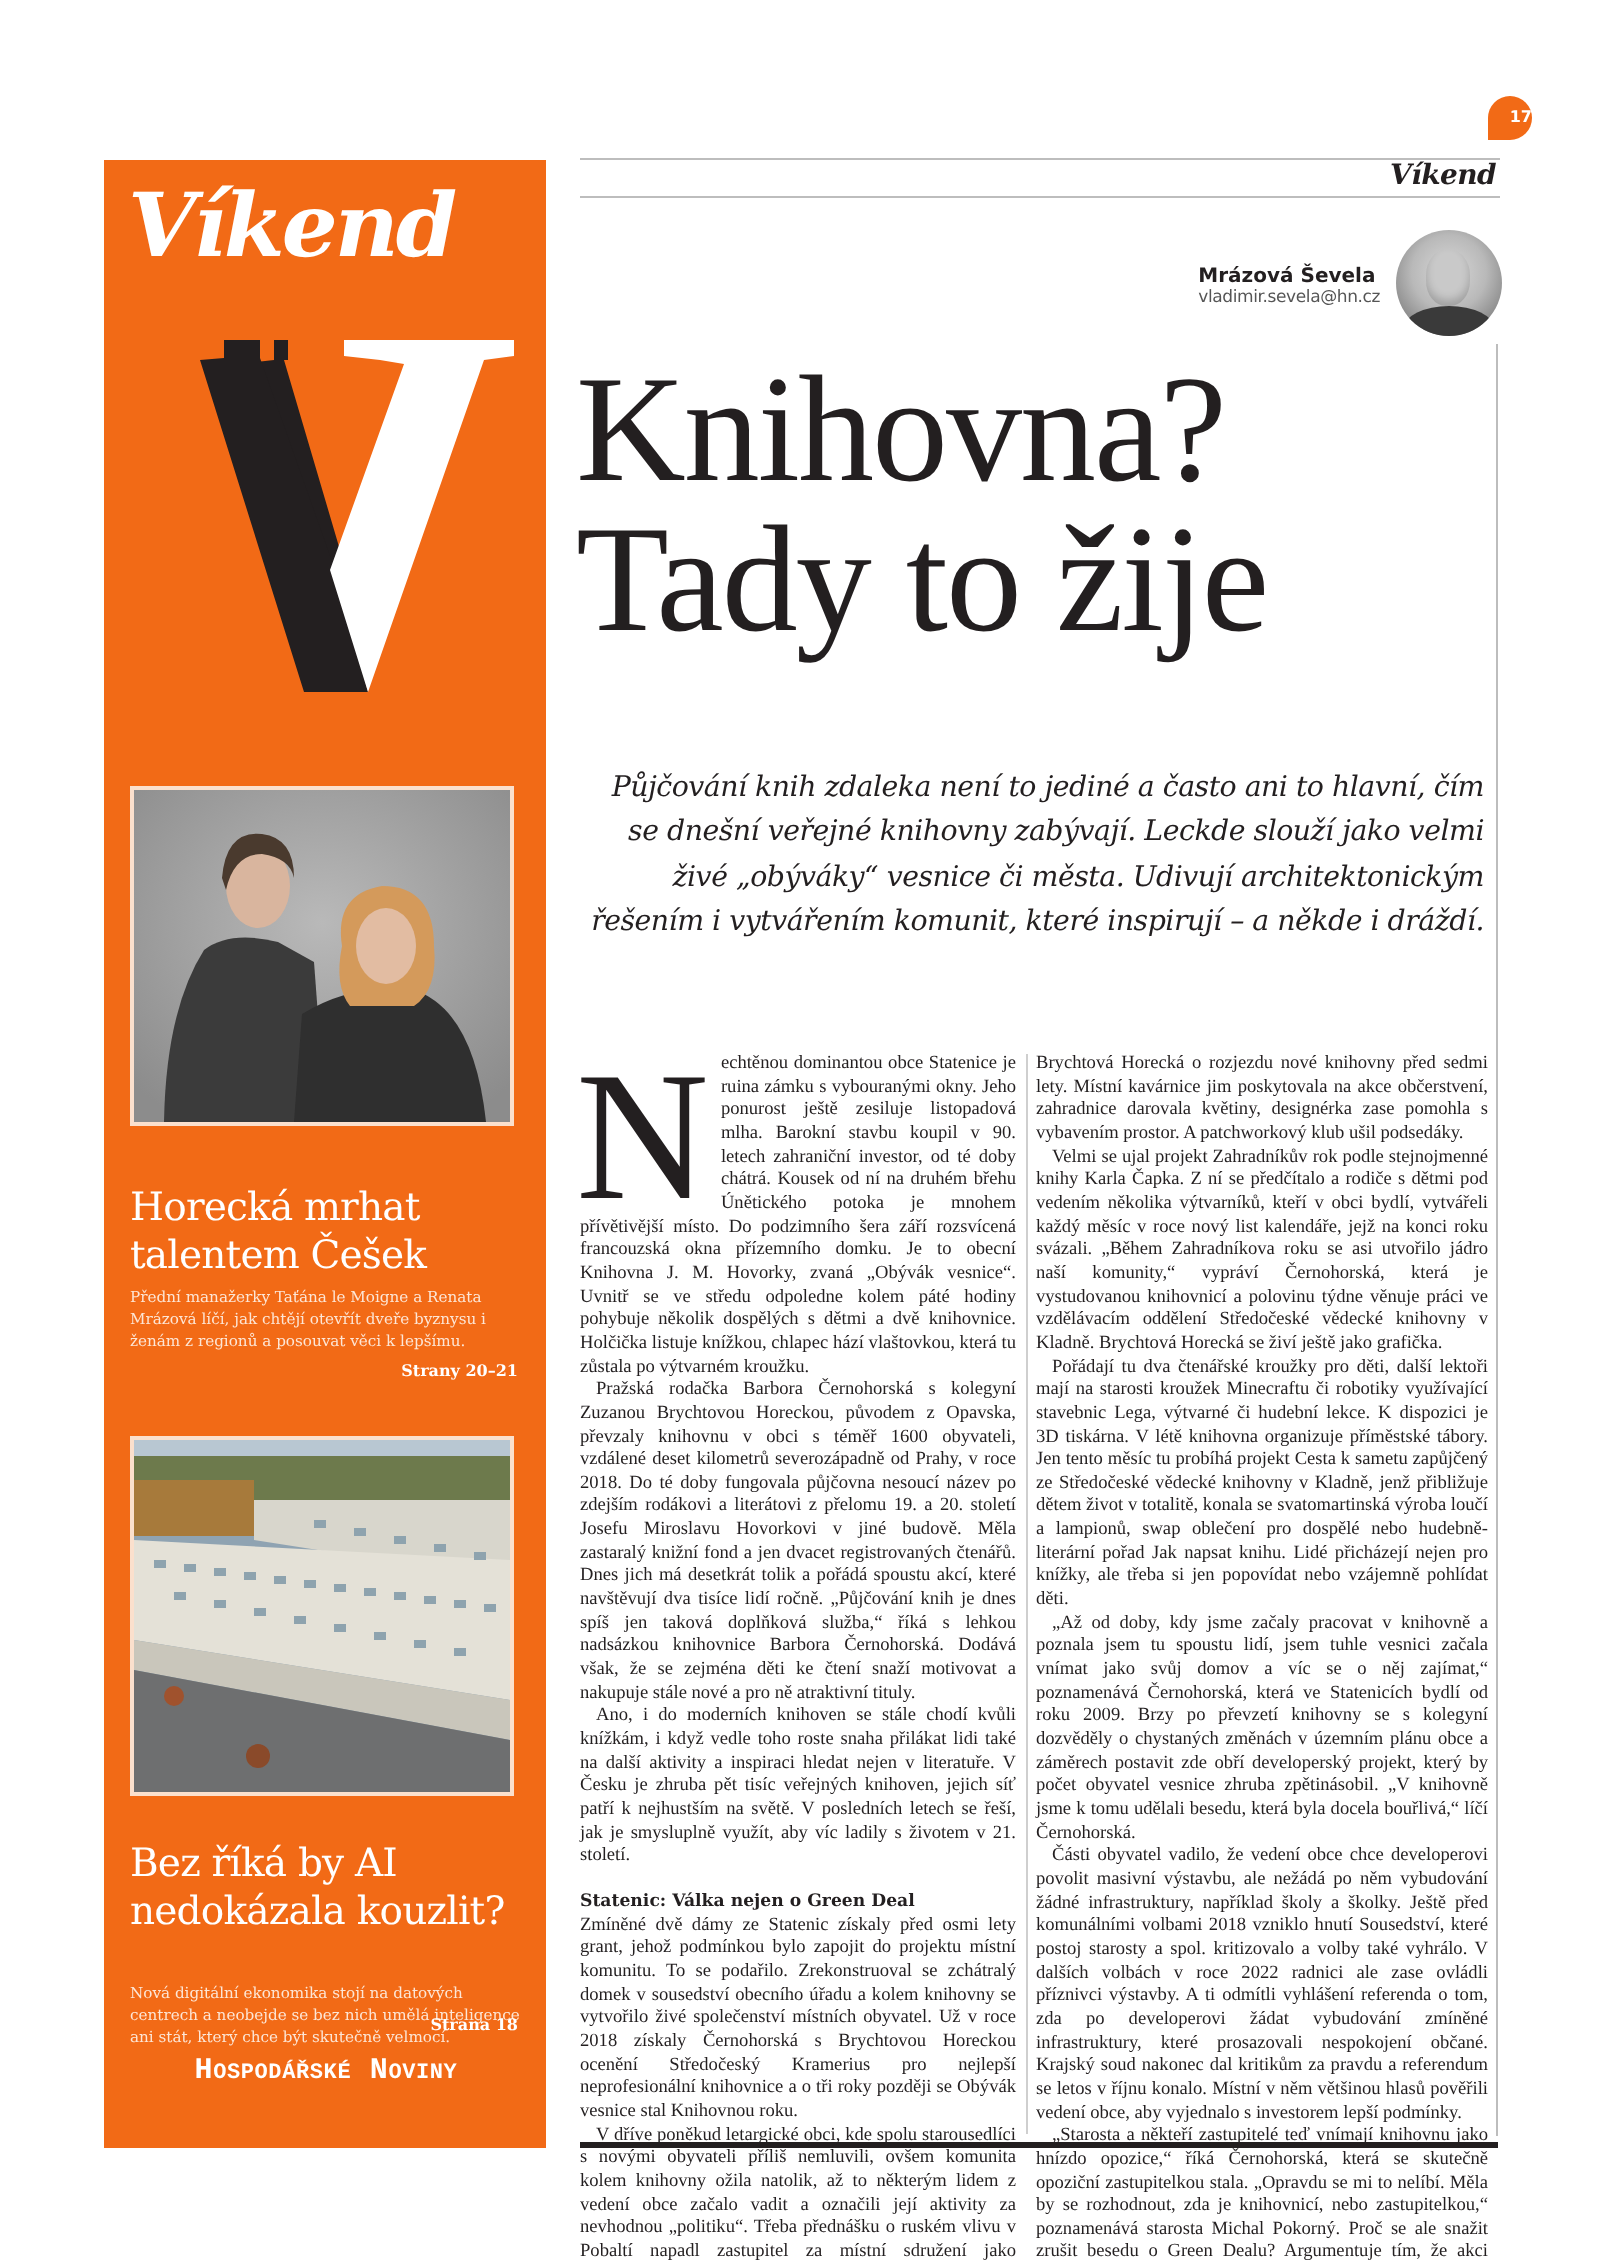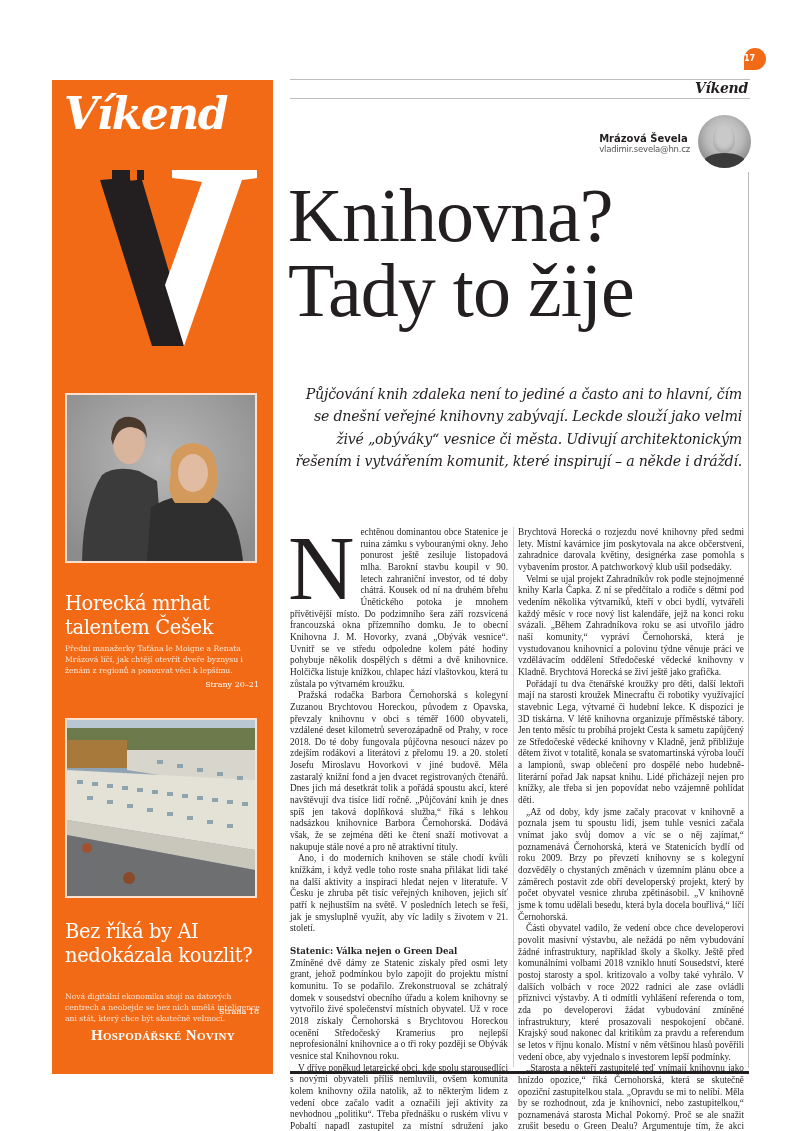--- a/index.html
+++ b/index.html
@@ -2,21 +2,21 @@
 <html><head>
 <meta charset="utf-8">
 <style>
   * { box-sizing: border-box; margin: 0; padding: 0; }
   html, body { width: 800px; height: 1131px; background: #ffffff; overflow: hidden; }
   body { position: relative; font-family: "DejaVu Serif", serif; color: #231f20; }
 
   
   .page-badge { position: absolute; left: 744px; top: 48px; width: 22px; height: 22px; background: #f26a16;
     border-radius: 11px 11px 11px 0; color: #fff; font-family: "DejaVu Sans", sans-serif; font-weight: bold;
-    font-size: 8px; line-height: 22px; text-align: left; }
+    font-size: 8px; line-height: 22px; text-align: right; }
   .rule-top { position: absolute; left: 290px; top: 79px; width: 460px; height: 1px; background: #bdbdbd; }
   .rule-top2 { position: absolute; left: 290px; top: 98px; width: 460px; height: 1px; background: #bdbdbd; }
   .section-name { position: absolute; right: 52px; top: 80px; font-family: "DejaVu Serif", serif; font-style: italic;
     font-weight: bold; font-size: 14px; color: #231f20; letter-spacing: -0.3px; }
 
   
   .author { position: absolute; right: 110px; top: 133px; text-align: left; }
   .author-name { font-family: "DejaVu Sans", sans-serif; font-weight: bold; font-size: 10px; color: #231f20; }
   .author-email { font-family: "DejaVu Sans", sans-serif; font-size: 8.5px; color: #555; letter-spacing: -0.2px; }
   .author-photo { position: absolute; left: 698px; top: 115px; width: 53px; height: 53px; border-radius: 50%;
@@ -28,22 +28,22 @@
 
   
   .sidebar { position: absolute; left: 52px; top: 80px; width: 221px; height: 994px; background: #f26a16; }
   .sidebar-brand { position: absolute; left: 12px; top: 8px; font-family: "DejaVu Serif", serif; font-style: italic;
     font-weight: bold; font-size: 44px; color: #fff; letter-spacing: -1.5px; }
   .big-v { position: absolute; left: 0; top: 0; width: 221px; height: 300px; }
   .photo-frame { position: absolute; left: 13px; top: 313px; width: 192px; height: 170px; border: 2px solid #fbe0cd; background: #9a9a9a; overflow: hidden; }
   .photo-frame2 { position: absolute; left: 13px; top: 638px; width: 192px; height: 180px; border: 2px solid #fbe0cd; overflow: hidden; }
   .promo-title { position: absolute; left: 13px; color: #fff; font-family: "DejaVu Serif", serif; font-size: 19.5px; line-height: 24px; letter-spacing: -0.4px; }
   .promo-text { position: absolute; left: 13px; width: 200px; color: #fde6d6; font-family: "DejaVu Serif", serif; font-size: 7.6px; line-height: 10.8px; }
-  .promo-pages { position: absolute; right: 14px; color: #fff; font-family: "DejaVu Serif", serif; font-weight: normal; font-size: 8px; }
-  .hn-logo { position: absolute; left: 13px; top: 947px; width: 196px; color: #fff; font-family: Liberation Serif, serif; font-weight: bold;
+  .promo-pages { position: absolute; right: 14px; color: #fff; font-family: "DejaVu Serif", serif; font-weight: bold; font-size: 8px; }
+  .hn-logo { position: absolute; left: 13px; top: 947px; width: 196px; color: #fff; font-family: Liberation Mono, monospace; font-weight: bold;
     font-size: 15px; letter-spacing: 0.3px; font-variant: small-caps; text-align: center; }
 
   
   .headline { position: absolute; left: 288px; top: 178px; font-family: "Liberation Serif", serif; font-size: 76px; line-height: 75px; color: #231f20; letter-spacing: -1px; }
   .lede { position: absolute; left: 290px; top: 383px; width: 452px; font-family: "DejaVu Serif", serif; font-style: italic; font-size: 14.2px; line-height: 22.4px; color: #231f20; letter-spacing: -0.25px; text-align: right; }
 
   
   .col { position: absolute; top: 527px; font-family: "Liberation Serif", serif; font-size: 9.3px; line-height: 11.65px; color: #231f20; text-align: justify; hyphens: manual; }
   .col-1 { left: 290px; width: 218px; }
   .col-2 { left: 518px; width: 226px; }

